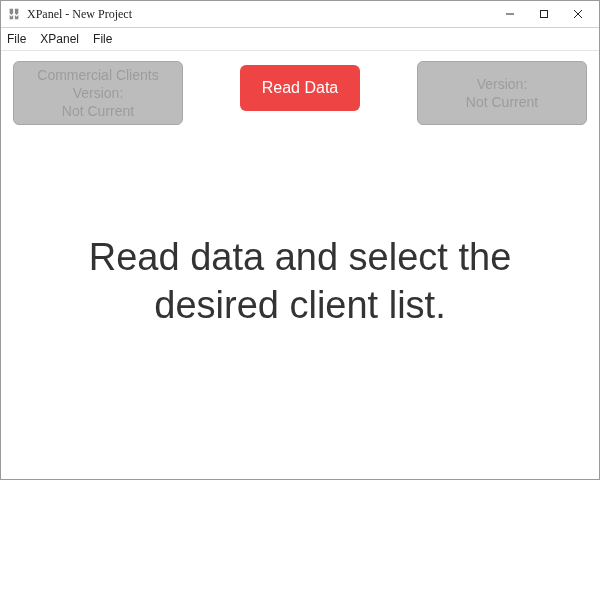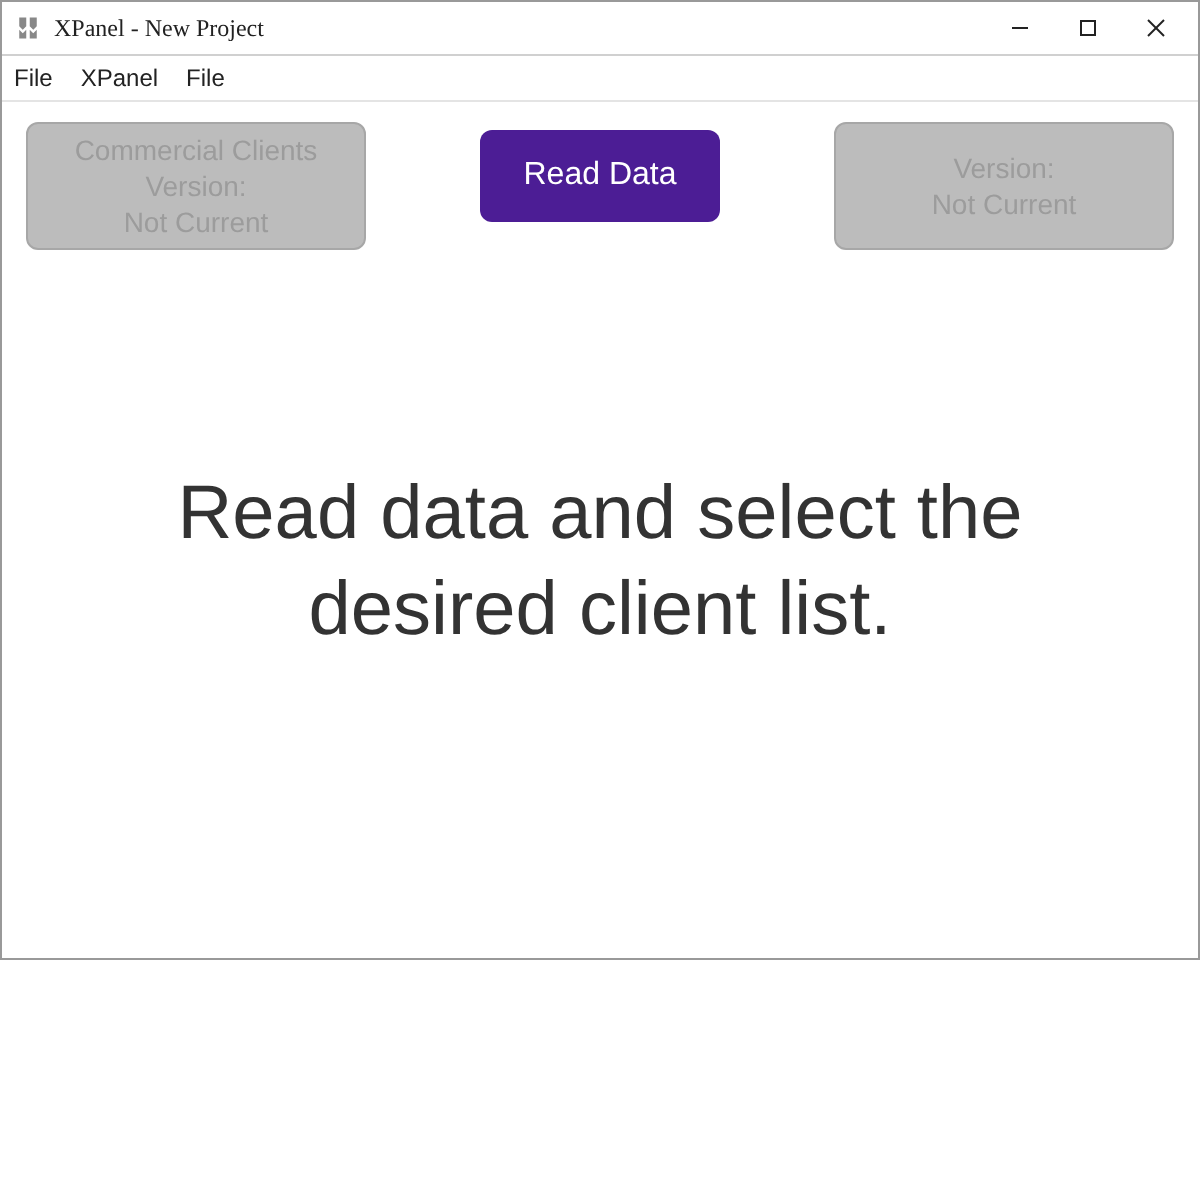--- a/index.html
+++ b/index.html
@@ -8,21 +8,21 @@
   .titlebar .icon{width:14px;height:14px;margin-right:6px;display:flex;}
   .titlebar .title{flex:1;}
   .winbtns{display:flex;gap:0;}
   .winbtn{width:34px;height:22px;display:flex;align-items:center;justify-content:center;}
   .winbtn svg{display:block;}
   .menubar{display:flex;height:22px;align-items:center;padding:0 6px;font-size:12px;border-bottom:1px solid #e4e4e4;gap:14px;}
   .menuitem{cursor:default;}
   .toolbar{display:flex;justify-content:space-between;align-items:stretch;padding:10px 12px 6px 12px;gap:0;}
   .panelbtn{flex:0 0 168px;height:62px;border-radius:6px;background:#bcbcbc;color:#9c9c9c;display:flex;flex-direction:column;align-items:center;justify-content:center;font-size:14px;line-height:18px;border:1px solid #a7a7a7;}
   .panelbtn span{display:block;}
-  .readbtn{flex:0 0 120px;align-self:flex-start;height:46px;background:#4c1d95;color:#fff;border:none;border-radius:6px;font-size:16px;display:flex;align-items:center;justify-content:center;margin-top:4px;}
+  .readbtn{flex:0 0 120px;align-self:flex-start;height:46px;background:#ef4444;color:#fff;border:none;border-radius:6px;font-size:16px;display:flex;align-items:center;justify-content:center;margin-top:4px;}
   .msg{display:flex;align-items:center;justify-content:center;text-align:center;font-weight:300;color:#333;font-size:38px;line-height:48px;padding:0 32px;height:300px;}
 </style>
 </head>
 <body>
 
 <div class="window">
 
   <div class="titlebar">
     <span class="icon">
       <svg viewBox="0 0 16 16" width="14" height="14">

